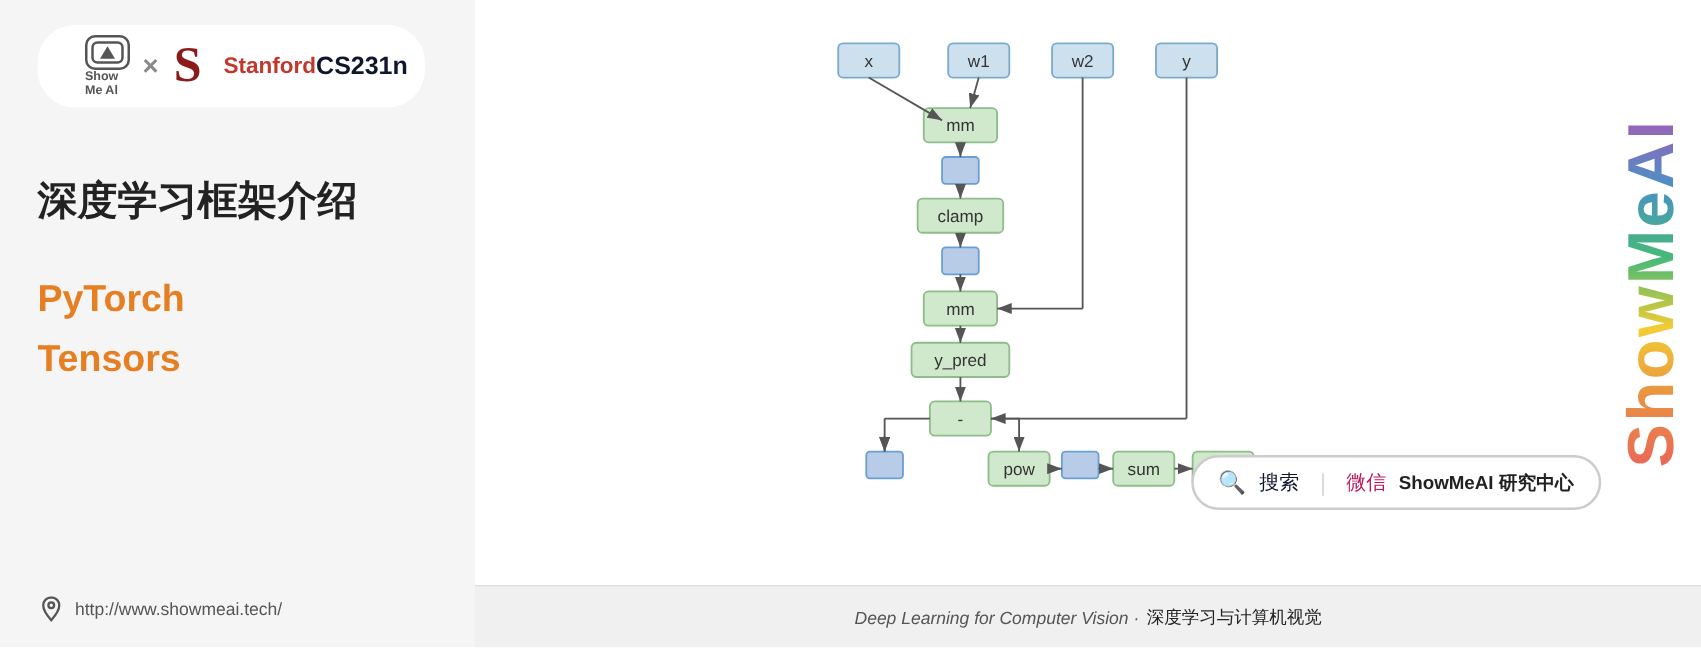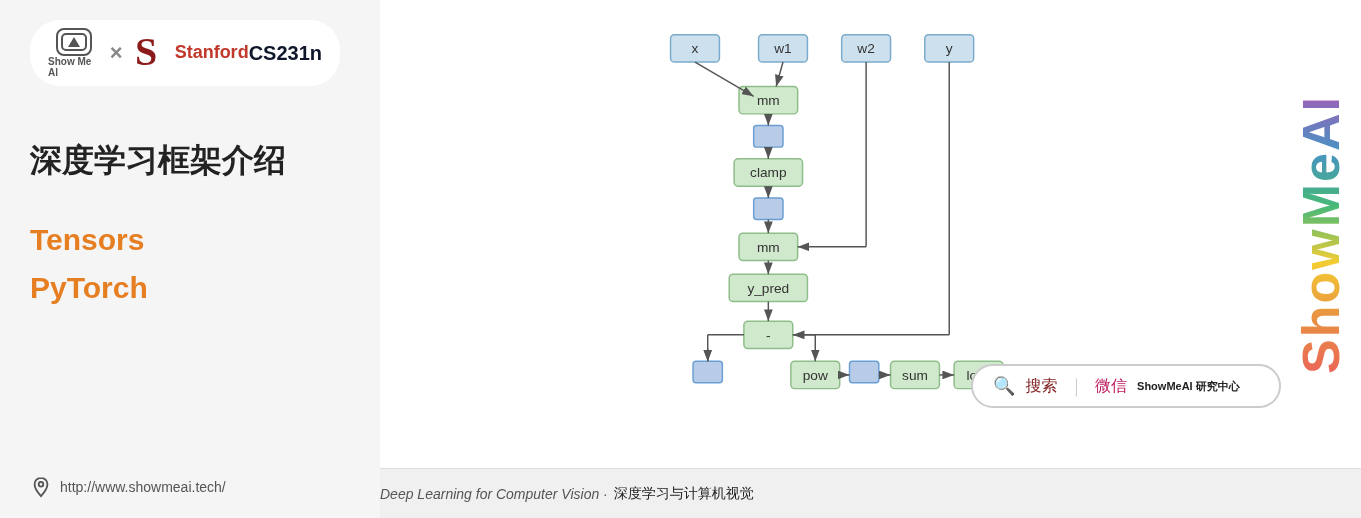--- a/index.html
+++ b/index.html
@@ -31,20 +31,21 @@
       border-radius: 30px;
       padding: 8px 18px;
       width: 310px;
       gap: 10px;
     }
 
     .showmeai-logo {
       display: flex;
       flex-direction: column;
       align-items: center;
+      margin-left: 20px;
     }
 
     .logo-icon {
       width: 36px;
       height: 28px;
       border: 2.5px solid #555;
       border-radius: 8px;
       display: flex;
       align-items: center;
       justify-content: center;
@@ -202,32 +203,32 @@
       font-size: 18px;
       color: #888;
     }
 
     .search-divider {
       color: #ccc;
       font-size: 18px;
     }
 
     .search-brand {
-      font-size: 11px;
+      font-size: 15px;
       font-weight: bold;
       color: #222;
     }
 
     
     .footer-bar {
       height: 50px;
       background: #f0f0f0;
       display: flex;
       align-items: center;
-      justify-content: flex-start;
+      justify-content: center;
       font-size: 14px;
       color: #555;
       gap: 6px;
       border-top: 1px solid #ddd;
     }
 
     .footer-bar .highlight {
       color: #222;
       font-weight: normal;
     }
@@ -259,22 +260,22 @@
           <span class="stanford-name">Stanford</span>
           <span class="stanford-course">CS231n</span>
         </div>
       </div>
     </div>
   </div>
 
   <div class="main-title">深度学习框架介绍</div>
 
   <div class="nav-items">
+    <div class="nav-item">PyTorch</div>
     <div class="nav-item">Tensors</div>
-    <div class="nav-item">PyTorch</div>
   </div>
 
   <div class="footer-link">
     <svg class="footer-icon" viewBox="0 0 24 24" fill="none" stroke="#555" stroke-width="2">
       <path d="M12 2C8.13 2 5 5.13 5 9c0 5.25 7 13 7 13s7-7.75 7-13c0-3.87-3.13-7-7-7z"></path>
       <circle cx="12" cy="9" r="2.5"></circle>
     </svg>
     <span>http://www.showmeai.tech/</span>
   </div>
 </div>
@@ -371,21 +372,21 @@
 
       <line x1="330" y1="363" x2="345" y2="363" stroke="#555" stroke-width="1.5" marker-end="url(#arrowhead)"></line>
     </svg>
 
     <div class="watermark">
       <div class="watermark-text">ShowMeAI</div>
     </div>
 
     <div class="search-bar">
       <span class="search-icon">🔍</span>
-      <span style="font-size:16px;color:#7f1d1d;">搜索</span>
+      <span style="font-size:16px;color:#0f172a;">搜索</span>
       <span class="search-divider">｜</span>
       <span style="font-size:16px;color:#be185d;">微信</span>
       <span class="search-brand">ShowMeAI 研究中心</span>
     </div>
   </div>
 
   <div class="footer-bar">
     <span style="font-style:italic;">Deep Learning for Computer Vision ·</span>
     <span class="highlight">深度学习与计算机视觉</span>
   </div>

